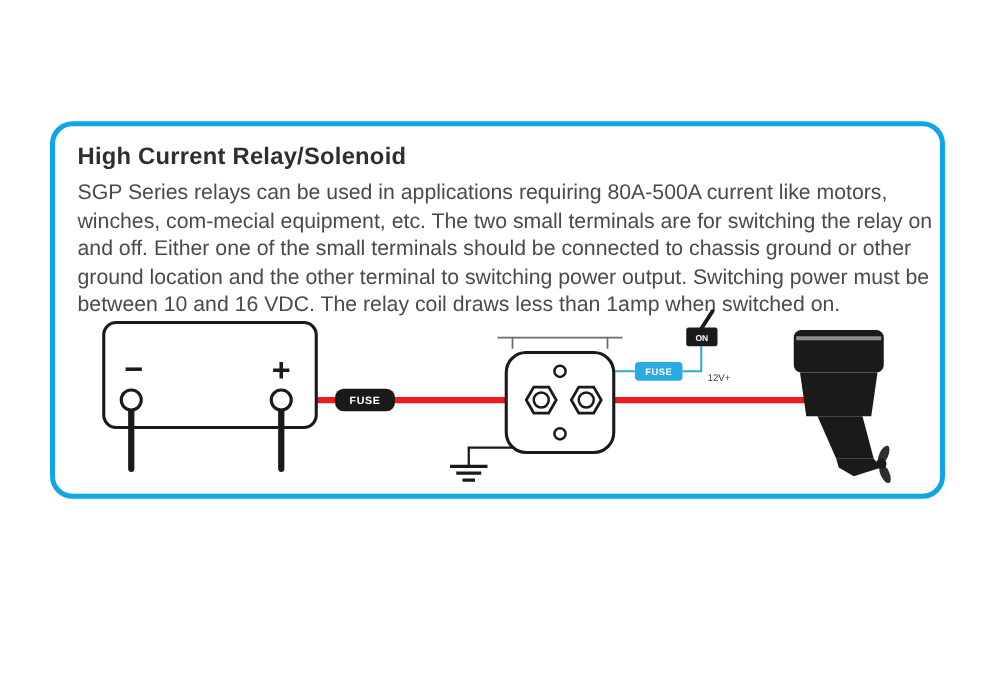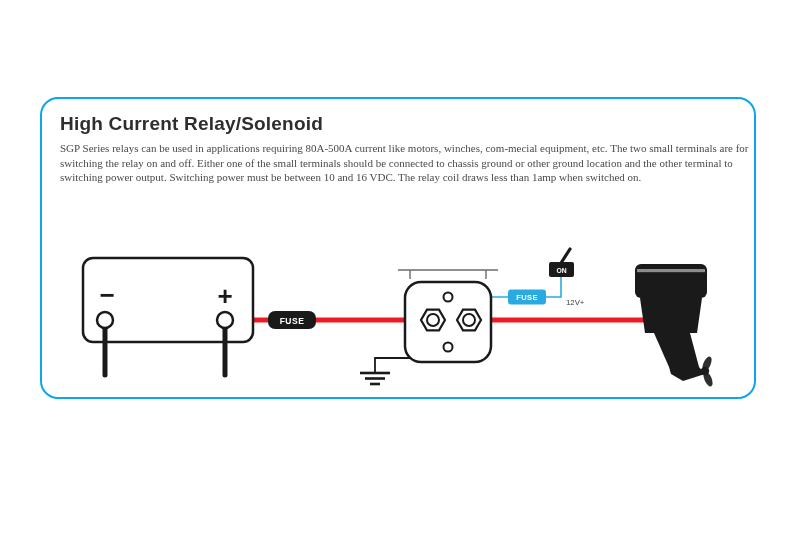--- a/index.html
+++ b/index.html
@@ -15,39 +15,38 @@
     background: #ffffff;
     overflow: hidden;
   }
   .panel {
     position: absolute;
     left: 40px;
     top: 97px;
     width: 716px;
     height: 302px;
     box-sizing: border-box;
-    border: 2px solid #0ea5e9;
+    border: 4px solid #0ea5e9;
     border-radius: 18px;
     background: #ffffff;
     padding: 14px 32px 0 18px;
   }
   .panel h1 {
     margin: 0 0 6px 0;
     font-size: 19px;
     font-weight: bold;
     color: #2e2e2e;
     letter-spacing: 0.2px;
   }
   .panel p {
     margin: 0;
     width: 692px;
-    font-size: 11px;
+    font-size: 17px;
     line-height: 1.33;
     color: #4a4a4a;
-    font-family: Liberation Serif, serif;
   }
   .diagram-svg {
     position: absolute;
     left: 40px;
     top: 240px;
     width: 718px;
     height: 165px;
   }
 </style>
 </head>

